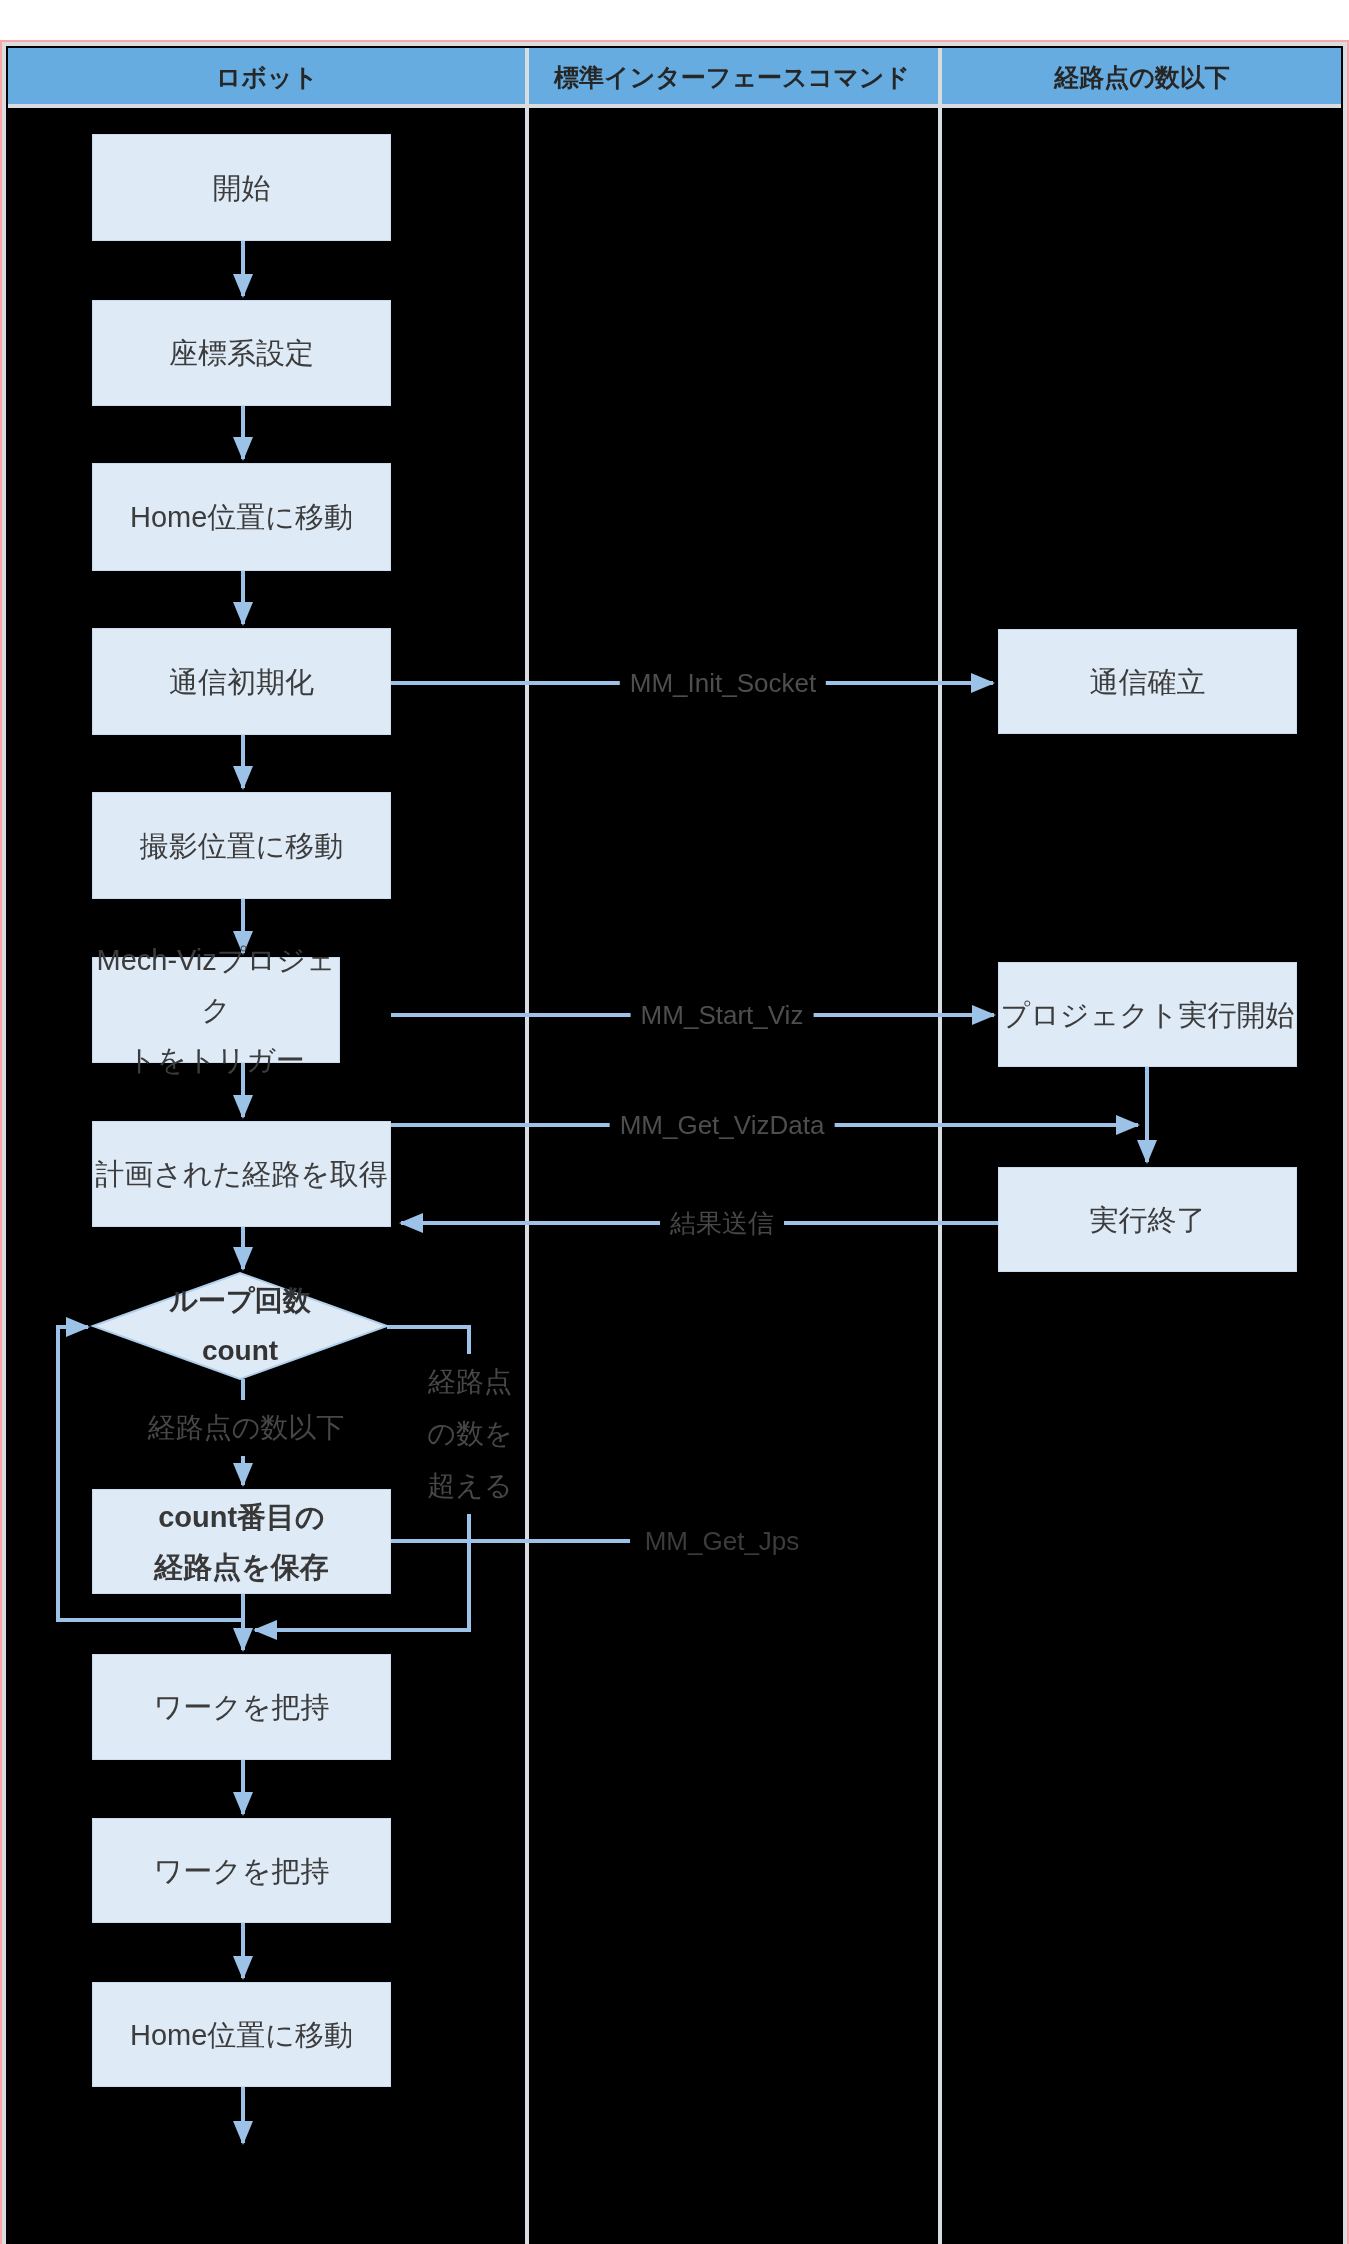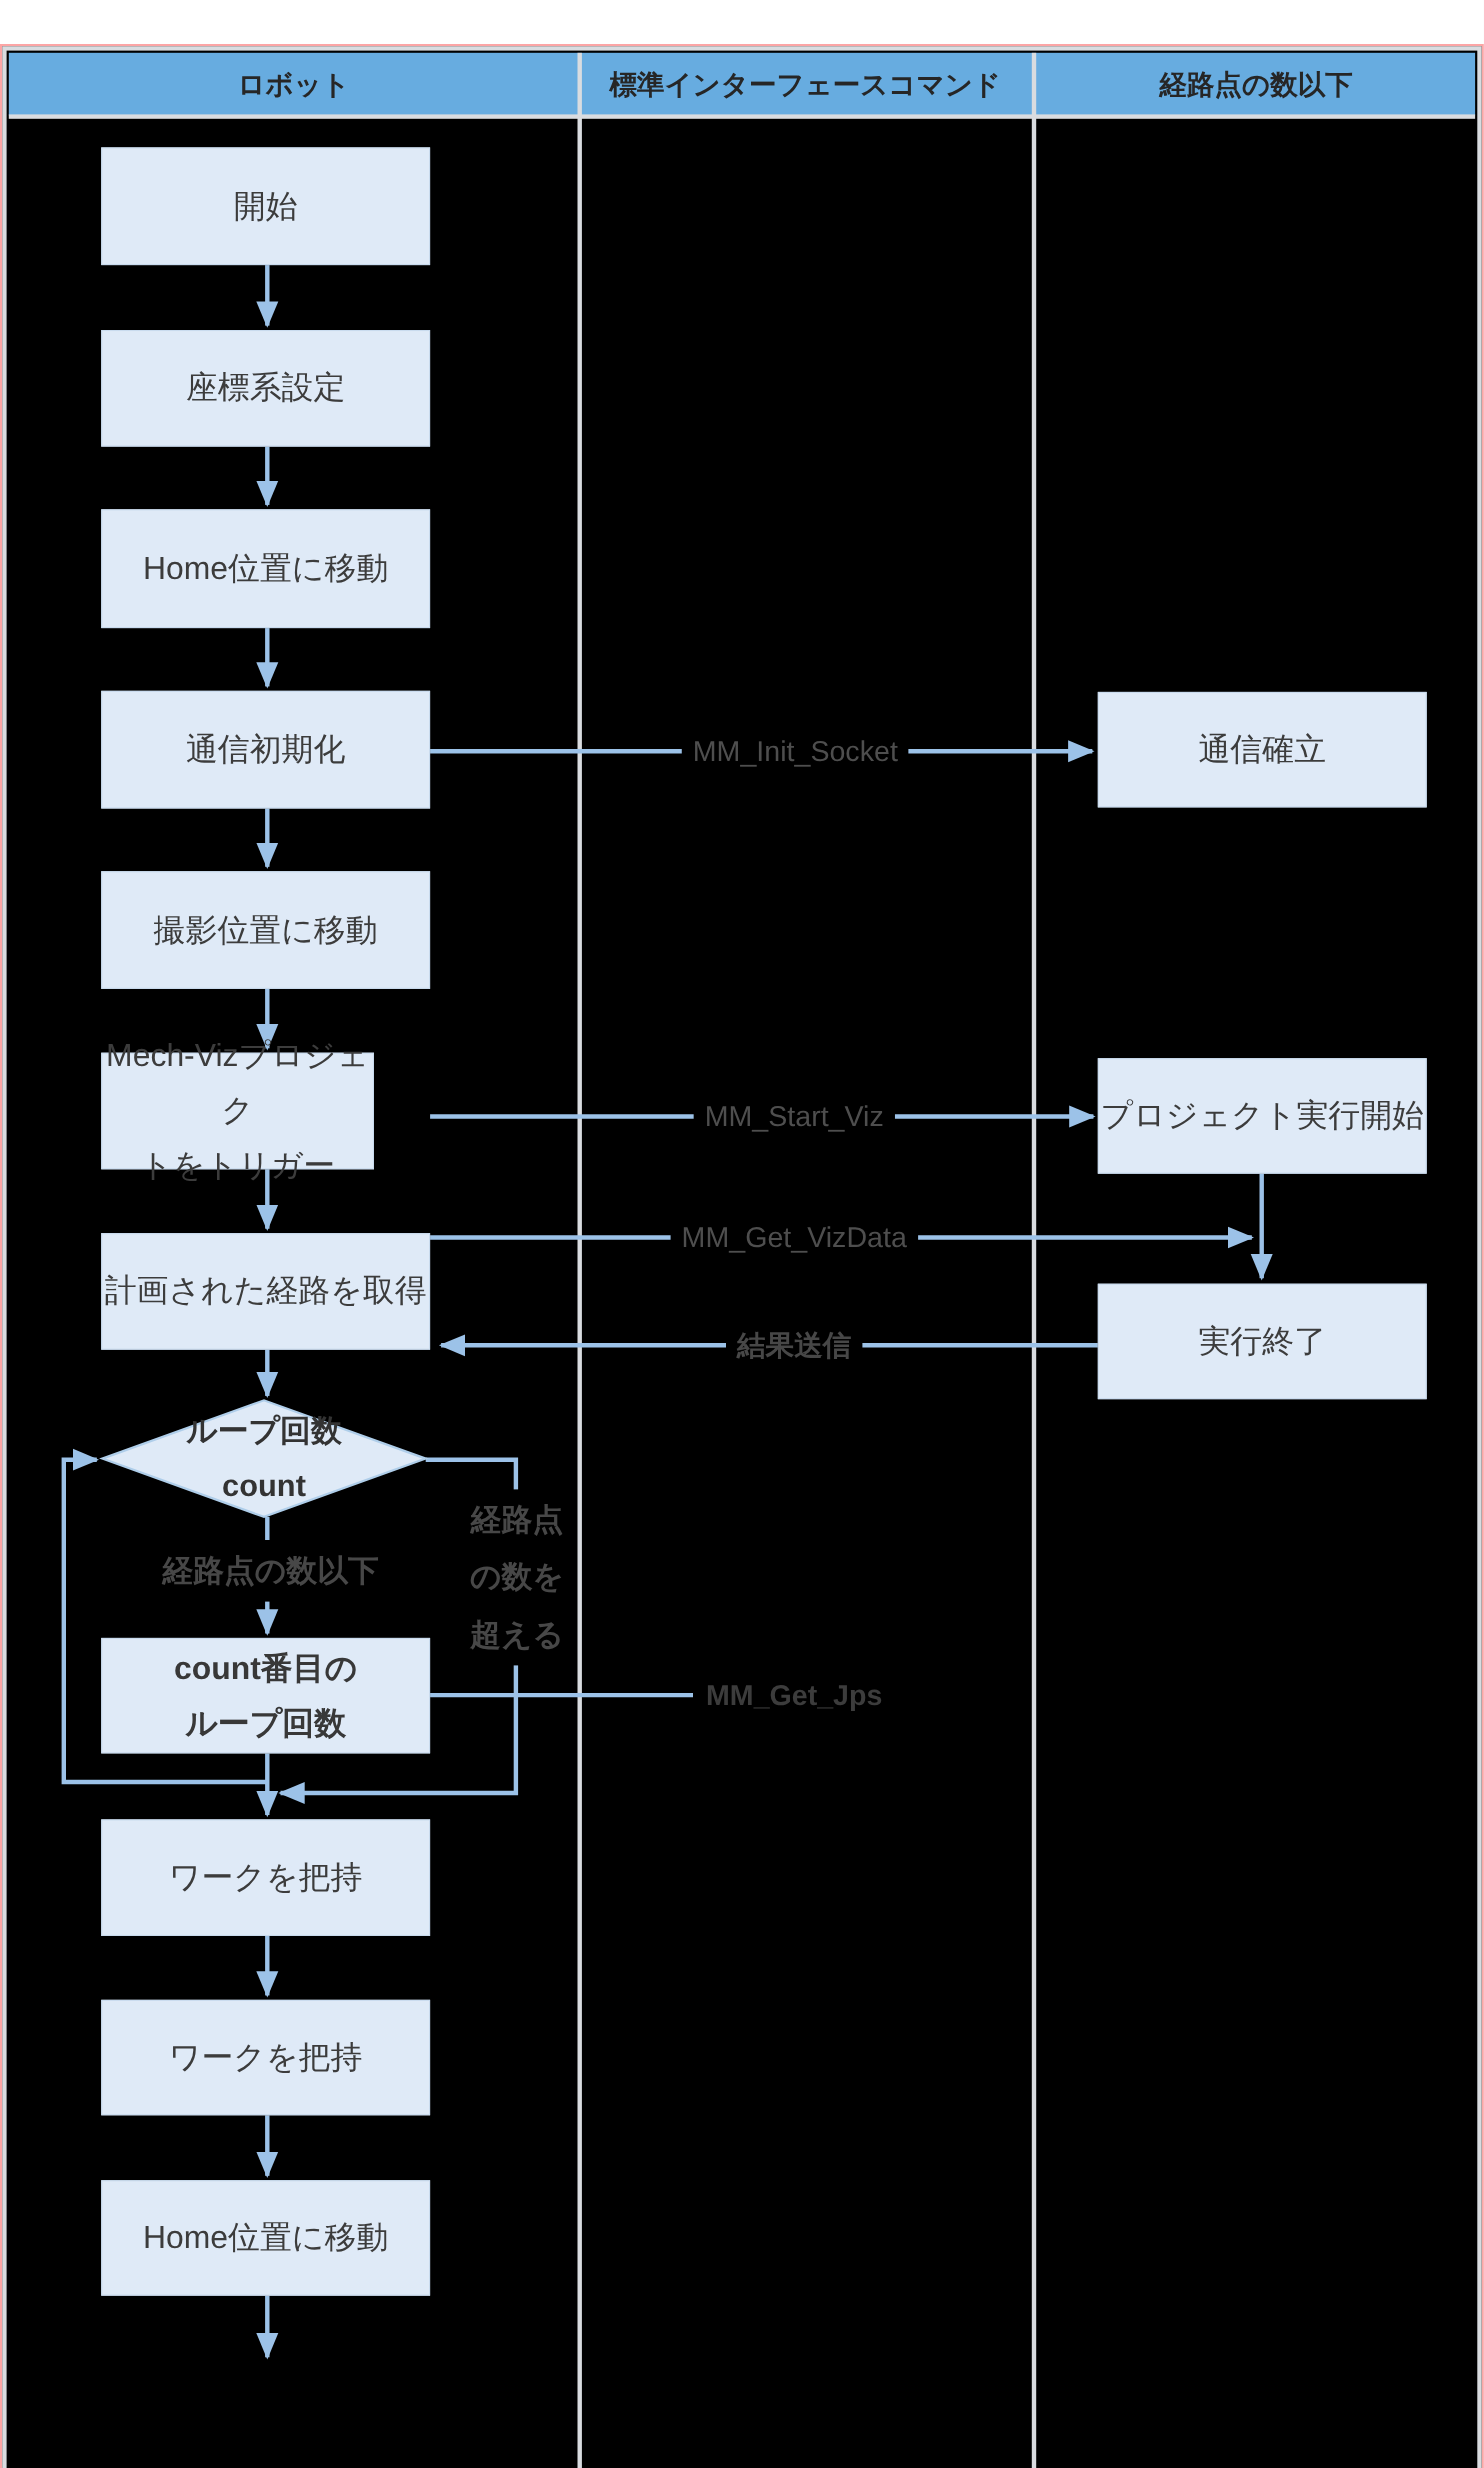--- a/index.html
+++ b/index.html
@@ -23,21 +23,21 @@
   .header-underline{position:absolute;left:8px;top:64px;width:1333px;height:4px;background:var(--frame-gray);}
   .vdivider{position:absolute;top:8px;height:2228px;width:4px;background:var(--frame-gray);}
   .header-cell{position:absolute;transform:translate(-50%,-50%);font-size:25px;font-weight:bold;
     color:#262626;white-space:nowrap;}
   .node{position:absolute;background:var(--box-fill);border:1px solid var(--box-border);
     box-sizing:border-box;display:flex;align-items:center;justify-content:center;text-align:center;
     color:var(--text-dark);font-size:29px;line-height:50px;white-space:pre-line;}
   .node.bold{font-weight:bold;color:#383838;}
   .lbl{position:absolute;transform:translate(-50%,-50%);background:#000;color:var(--label-gray);
     font-size:26px;padding:2px 10px;white-space:pre-line;text-align:center;line-height:52px;}
-  .lbl.bold{font-weight:bold;color:#474747;}
+  .lbl.bold{font-weight:normal;color:#474747;}
   .diamond-text{position:absolute;transform:translate(-50%,-50%);color:#333;font-weight:bold;
     font-size:28px;line-height:50px;text-align:center;white-space:pre-line;}
   svg.connectors{position:absolute;left:0;top:0;}
 </style>
 </head>
 <body>
 
 <div class="canvas">
   <div class="table-bg"></div>
 
@@ -87,21 +87,21 @@
 
   <div class="node" style="left:92px;top:94px;width:299px;height:107px">開始</div>
   <div class="node" style="left:92px;top:260px;width:299px;height:106px">座標系設定</div>
   <div class="node" style="left:92px;top:423px;width:299px;height:108px">Home位置に移動</div>
   <div class="node" style="left:92px;top:588px;width:299px;height:107px">通信初期化</div>
   <div class="node" style="left:92px;top:752px;width:299px;height:107px">撮影位置に移動</div>
   <div class="node" style="left:92px;top:917px;width:248px;height:106px">Mech-Vizプロジェク
 トをトリガー</div>
   <div class="node" style="left:92px;top:1081px;width:299px;height:106px">計画された経路を取得</div>
   <div class="node bold" style="left:92px;top:1449px;width:299px;height:105px">count番目の
-ループ回数</div>
+経路点を保存</div>
   <div class="node" style="left:92px;top:1614px;width:299px;height:106px">ワークを把持</div>
   <div class="node" style="left:92px;top:1778px;width:299px;height:105px">ワークを把持</div>
   <div class="node" style="left:92px;top:1942px;width:299px;height:105px">Home位置に移動</div>
 
   <div class="diamond-text" style="left:240px;top:1286px">ループ回数
 count</div>
 
   <div class="node" style="left:998px;top:589px;width:299px;height:105px">通信確立</div>
   <div class="node" style="left:998px;top:922px;width:299px;height:105px">プロジェクト実行開始</div>
   <div class="node" style="left:998px;top:1127px;width:299px;height:105px">実行終了</div>

